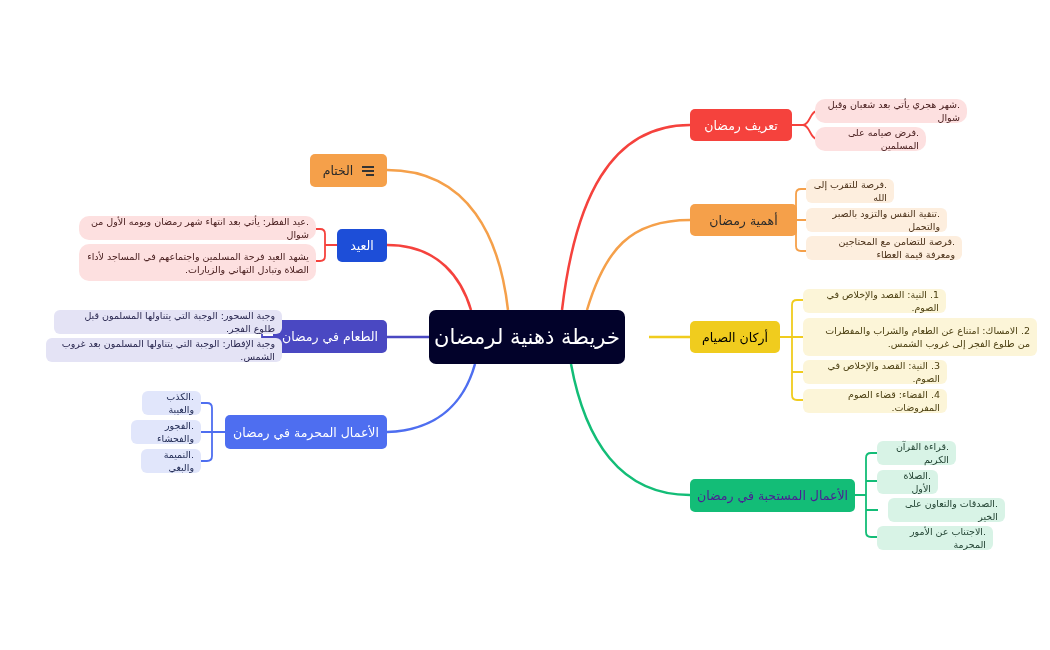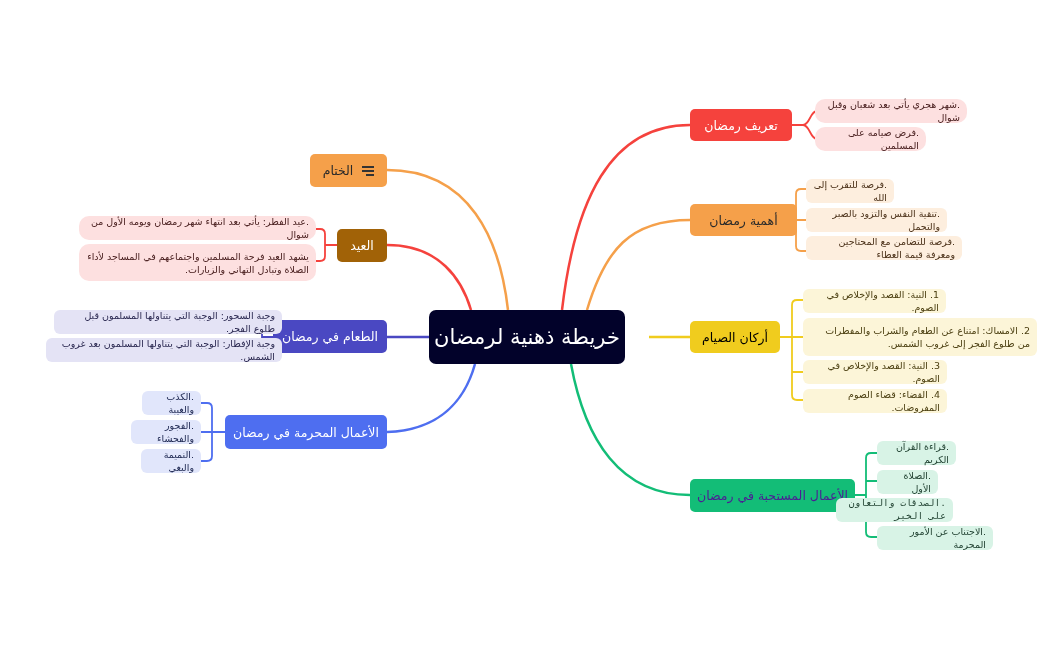--- a/index.html
+++ b/index.html
@@ -96,37 +96,37 @@
 
   <div class="node topic" style="left:690px;top:479px;width:165px;height:33px;background:#13bd77;color:#4c1d95;">
     <span>الأعمال المستحبة في رمضان</span>
   </div>
   <div class="node sub green" style="left:877px;top:441px;width:79px;height:24px;">
     <span>.قراءة القرآن الكريم</span>
   </div>
   <div class="node sub green" style="left:877px;top:470px;width:61px;height:24px;">
     <span>.الصلاة الأول</span>
   </div>
-  <div class="node sub green" style="left:836px;top:498px;width:117px;height:24px;font-family:Liberation Mono, monospace;">
+  <div class="node sub green" style="left:888px;top:498px;width:117px;height:24px;">
     <span>.الصدقات والتعاون على الخير</span>
   </div>
   <div class="node sub green" style="left:877px;top:526px;width:116px;height:24px;">
     <span>.الاجتناب عن الأمور المحرمة</span>
   </div>
 
   <div class="node topic dark" style="left:310px;top:154px;width:77px;height:33px;background:#f5a04a;">
     <span class="menu-icon">
       <i style="top:0;width:12px;"></i>
         <i style="top:4px;width:12px;"></i>
         <i style="top:8px;width:8px;"></i>
     </span>
     <span>الختام</span>
   </div>
 
-  <div class="node topic" style="left:337px;top:229px;width:50px;height:33px;background:#a16207;">
+  <div class="node topic" style="left:337px;top:229px;width:50px;height:33px;background:#1d4ed8;">
     <span>العيد</span>
   </div>
   <div class="node sub red" style="left:79px;top:216px;width:237px;height:24px;">
     <span>.عيد الفطر: يأتي بعد انتهاء شهر رمضان ويومه الأول من شوال</span>
   </div>
   <div class="node sub red" style="left:79px;top:244px;width:237px;height:37px;">
     <span>يشهد العيد فرحة المسلمين واجتماعهم في المساجد لأداء الصلاة وتبادل التهاني والزيارات.</span>
   </div>
 
   <div class="node topic" style="left:273px;top:320px;width:114px;height:33px;background:#4a48c2;">

